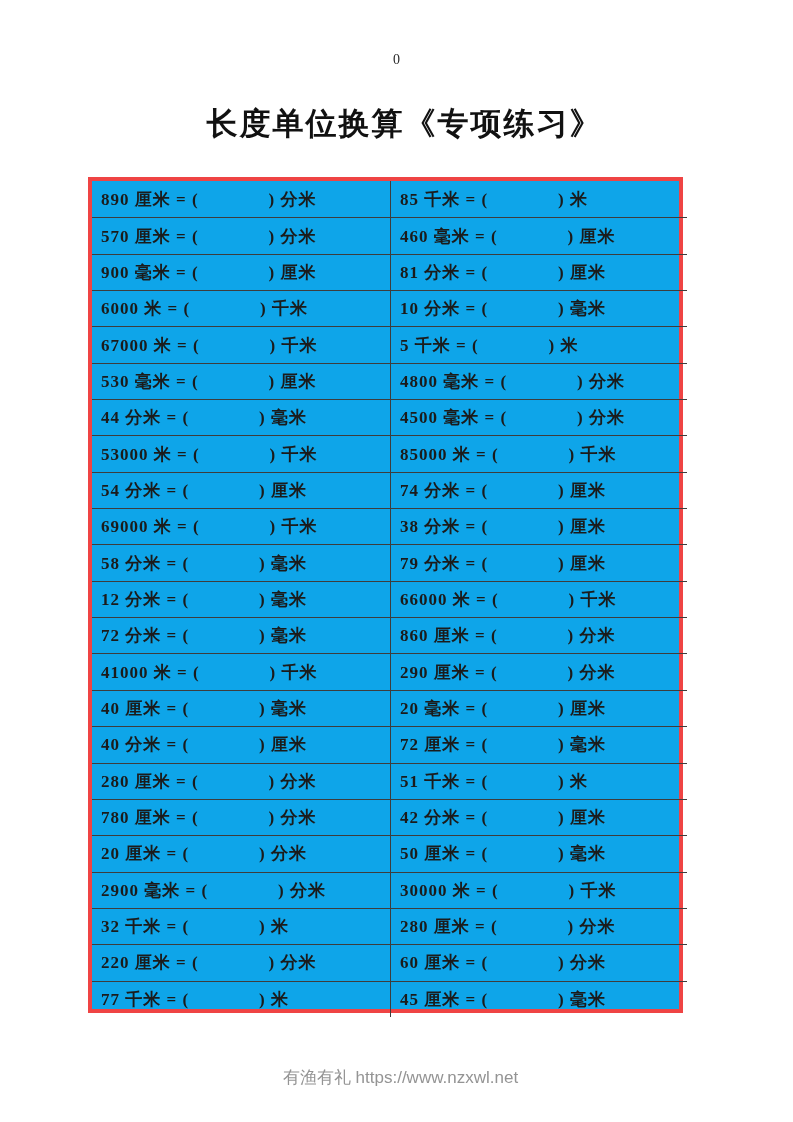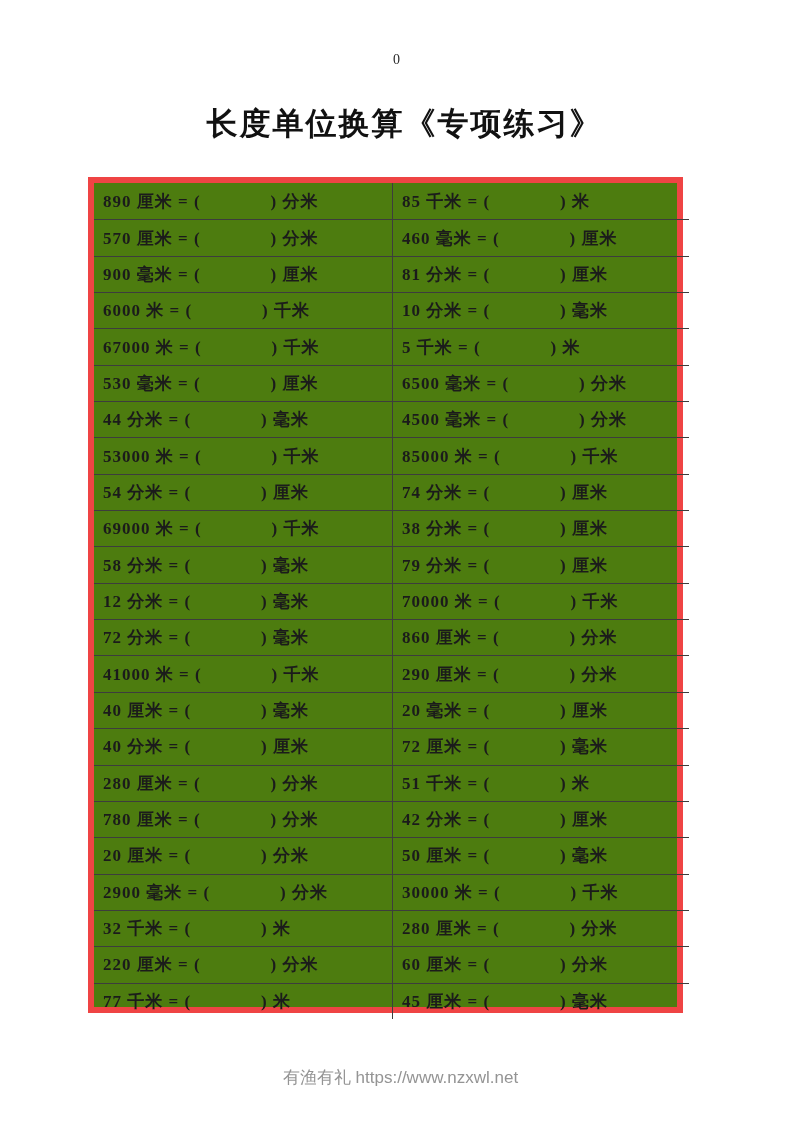--- a/index.html
+++ b/index.html
@@ -34,22 +34,22 @@
   }
   .conversion-table {
     position: absolute;
     left: 88px;
     top: 177px;
     width: 595px;
     height: 836px;
     display: grid;
     grid-template-columns: 299px 296px;
     grid-auto-rows: calc(836px / 23);
-    border: 6px solid #ef4444;
-    background: #4d7c0f;
+    border: 4px solid #ef4444;
+    background: #0ea5e9;
   }
   .cell {
     display: flex;
     align-items: center;
     padding-left: 9px;
     font-size: 17px;
     font-weight: bold;
     color: #1b1b1b;
     white-space: nowrap;
     overflow: hidden;
@@ -130,21 +130,21 @@
       <span class="q-prefix">5 千米 = (</span>
       <span class="answer-gap"></span>
       <span class="q-suffix">) 米</span>
     </div>
     <div class="cell left">
       <span class="q-prefix">530 毫米 = (</span>
       <span class="answer-gap"></span>
       <span class="q-suffix">) 厘米</span>
     </div>
     <div class="cell right">
-      <span class="q-prefix">6500 毫米 = (</span>
+      <span class="q-prefix">4800 毫米 = (</span>
       <span class="answer-gap"></span>
       <span class="q-suffix">) 分米</span>
     </div>
     <div class="cell left">
       <span class="q-prefix">44 分米 = (</span>
       <span class="answer-gap"></span>
       <span class="q-suffix">) 毫米</span>
     </div>
     <div class="cell right">
       <span class="q-prefix">4500 毫米 = (</span>
@@ -190,21 +190,21 @@
       <span class="q-prefix">79 分米 = (</span>
       <span class="answer-gap"></span>
       <span class="q-suffix">) 厘米</span>
     </div>
     <div class="cell left">
       <span class="q-prefix">12 分米 = (</span>
       <span class="answer-gap"></span>
       <span class="q-suffix">) 毫米</span>
     </div>
     <div class="cell right">
-      <span class="q-prefix">70000 米 = (</span>
+      <span class="q-prefix">66000 米 = (</span>
       <span class="answer-gap"></span>
       <span class="q-suffix">) 千米</span>
     </div>
     <div class="cell left">
       <span class="q-prefix">72 分米 = (</span>
       <span class="answer-gap"></span>
       <span class="q-suffix">) 毫米</span>
     </div>
     <div class="cell right">
       <span class="q-prefix">860 厘米 = (</span>

